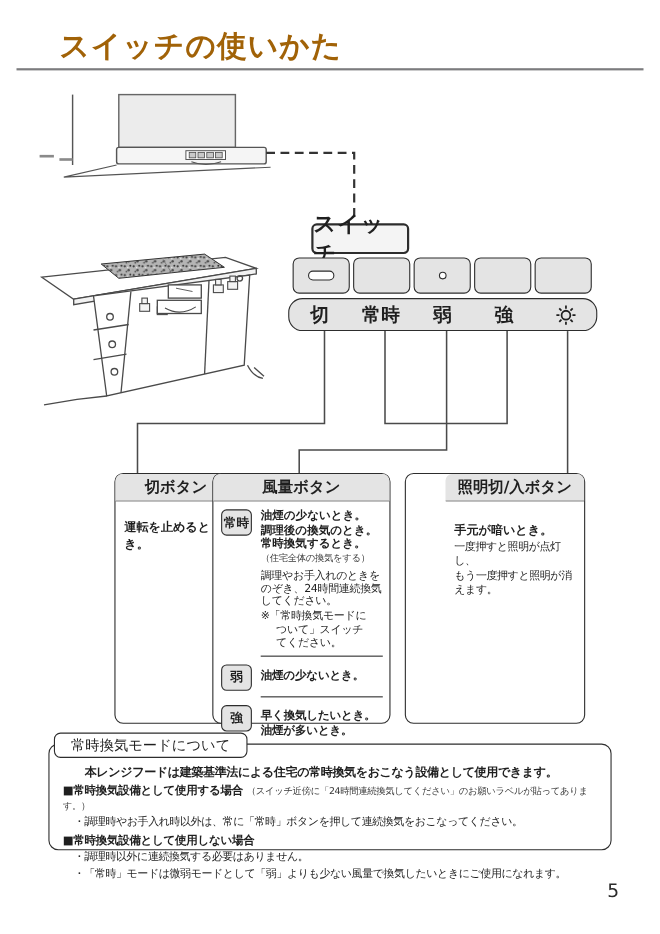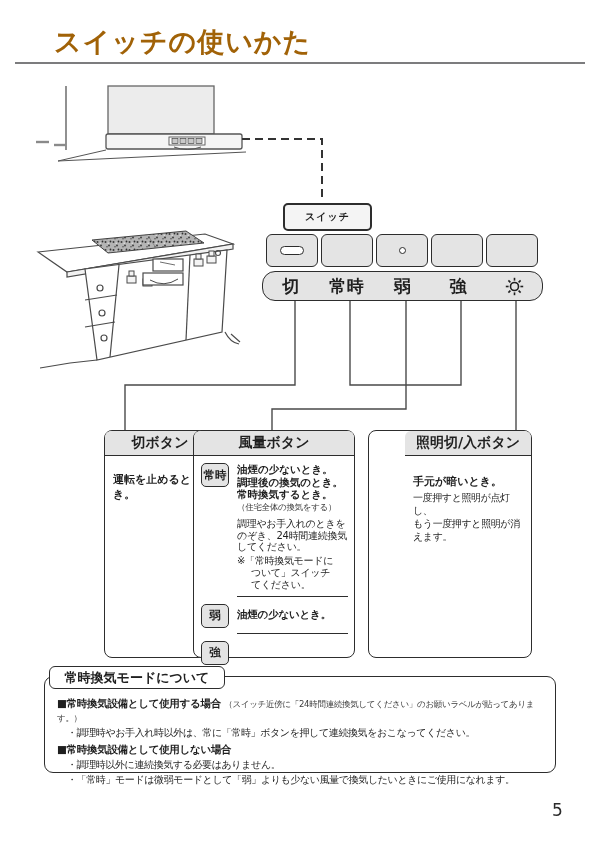--- a/index.html
+++ b/index.html
@@ -8,21 +8,21 @@
     font-family:"DejaVu Sans",sans-serif;color:#1f1f1f;
   }
   .abs{position:absolute;}
   
   .page-title{left:54px;top:24px;font-size:27px;font-weight:bold;color:#a16207;letter-spacing:1px;}
   .title-rule{left:15px;top:62px;width:570px;height:2px;background:#7c7c7e;}
   
   .callout{
     left:283px;top:203px;width:85px;height:24px;background:#f4f4f4;
     border:2px solid #2d2d2d;border-radius:5px;display:flex;align-items:center;justify-content:center;
-    font-size:10px;font-weight:bold;letter-spacing:1px;
+    font-size:20px;font-weight:bold;letter-spacing:1px;
   }
   
   .btn-row{left:266px;top:234px;display:flex;gap:3px;}
   .sw-btn{
     width:52px;height:33px;background:#e4e4e4;border:1.8px solid #2d2d2d;border-radius:6px;
     box-sizing:border-box;display:flex;align-items:center;justify-content:center;
   }
   .pill{width:22px;height:7px;background:#fff;border:1.6px solid #2d2d2d;border-radius:5px;}
   .dot{width:5px;height:5px;background:#fff;border:1.5px solid #2d2d2d;border-radius:50%;}
   
@@ -63,21 +63,21 @@
   .light-bold{font-size:11px;font-weight:bold;}
   .light-lines{font-size:10px;line-height:1.3;margin-top:2px;letter-spacing:-0.4px;}
   
   .info-box{
     left:44px;top:676px;width:512px;height:97px;background:#fff;border:1.6px solid #2d2d2d;
     border-radius:9px;box-sizing:border-box;
   }
   .info-tab{
     left:49px;top:666px;width:176px;height:23px;background:#fff;border:1.6px solid #2d2d2d;
     border-radius:6px;box-sizing:border-box;display:flex;align-items:center;justify-content:center;
-    font-size:13px;font-weight:bold;z-index:5;
+    font-size:13px;font-weight:normal;z-index:5;
   }
   .info-content{padding:17px 10px 0 12px;}
   .info-intro{font-size:11px;font-weight:bold;padding-left:20px;letter-spacing:-0.4px;}
   .info-heading{font-size:10.5px;font-weight:bold;margin-top:3px;letter-spacing:-0.3px;}
   .info-note{font-size:8.5px;font-weight:normal;color:#3a3a3a;letter-spacing:-0.3px;}
   .info-item{font-size:10px;padding-left:10px;margin-top:1px;letter-spacing:-0.4px;}
   .page-num{left:552px;top:800px;font-size:17px;color:#2b2b2b;}
   svg{display:block;}
 </style>
 </head>
@@ -227,37 +227,40 @@
       </div>
     </div>
     <hr class="fan-sep">
     <div class="fan-row">
       <div class="badge">弱</div>
       <div class="row-label pre">油煙の少ないとき。</div>
     </div>
     <hr class="fan-sep">
     <div class="fan-row">
       <div class="badge">強</div>
+      <div class="row-label pre">早く換気したいとき。
+油煙が多いとき。</div>
     </div>
   </div>
 
   <div class="abs desc-box box-light">
     <div class="desc-head">照明切/入ボタン</div>
     <div class="light-body">
       <div class="light-bold">手元が暗いとき。</div>
       <div class="light-lines pre">一度押すと照明が点灯し、
 もう一度押すと照明が消えます。</div>
     </div>
   </div>
 
   <div class="abs info-tab">
     <span>常時換気モードについて</span>
   </div>
   <div class="abs info-box">
     <div class="info-content">
+      <div class="info-intro">本レンジフードは建築基準法による住宅の常時換気をおこなう設備として使用できます。</div>
       <div class="info-heading">
         <span>■常時換気設備として使用する場合</span>
         <span class="info-note">（スイッチ近傍に「24時間連続換気してください」のお願いラベルが貼ってあります。）</span>
       </div>
       <div class="info-item">・調理時やお手入れ時以外は、常に「常時」ボタンを押して連続換気をおこなってください。</div>
       <div class="info-heading">
         <span>■常時換気設備として使用しない場合</span>
       </div>
       <div class="info-item">・調理時以外に連続換気する必要はありません。</div>
       <div class="info-item">・「常時」モードは微弱モードとして「弱」よりも少ない風量で換気したいときにご使用になれます。</div>

